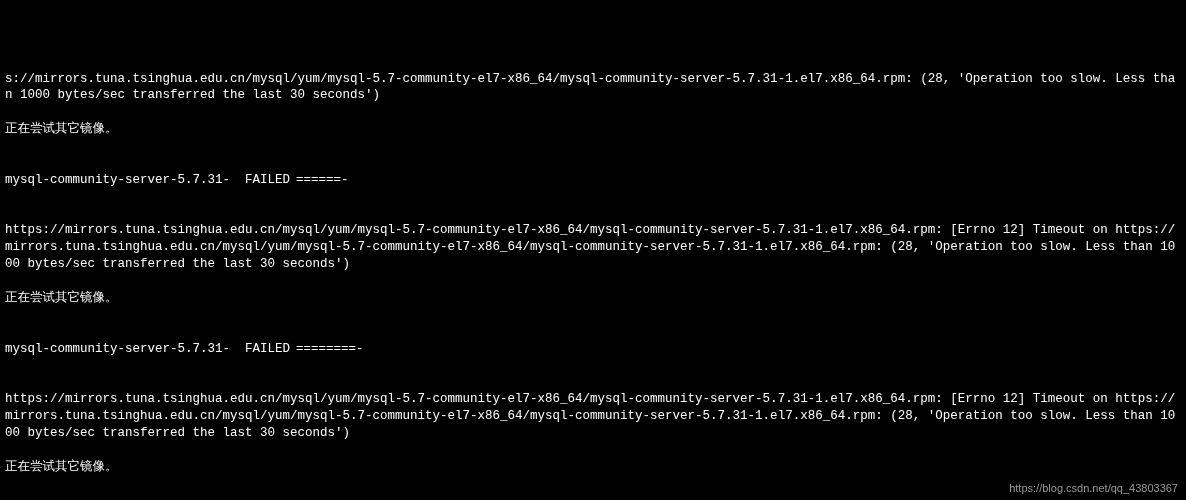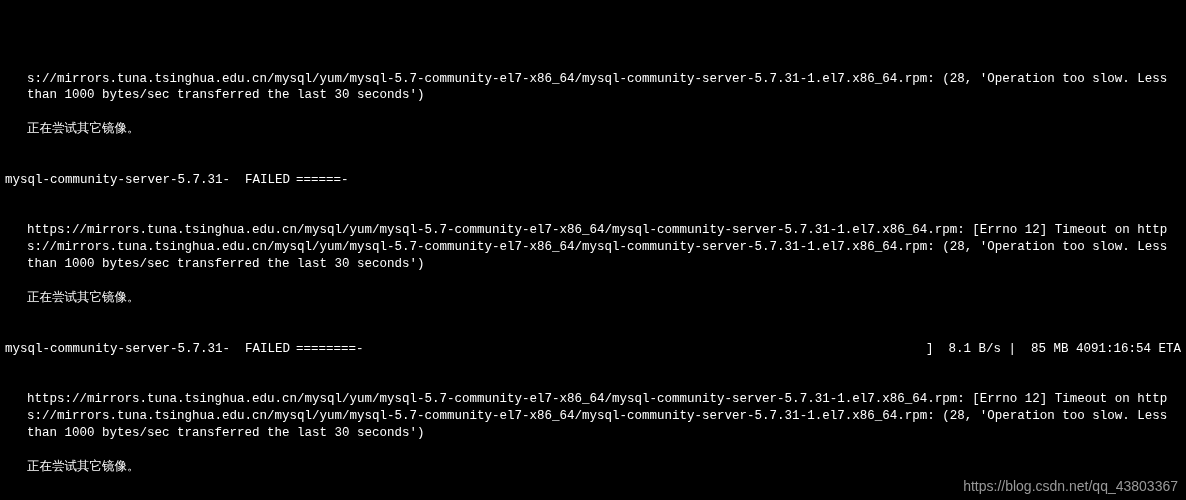--- a/index.html
+++ b/index.html
@@ -10,36 +10,36 @@
       font-size: 12.5px;
       line-height: 1.35;
       padding: 3px 5px;
       width: 1186px;
       height: 500px;
       overflow: hidden;
       white-space: pre-wrap;
       word-break: break-all;
       position: relative;
     }
-    .line { display: block; margin-left: 22px; }
+    .line { display: block; }
     .flex-line {
       display: flex;
       justify-content: space-between;
       white-space: pre;
       align-items: flex-end;
     }
     .flex-line .left { flex: 0 0 auto; }
     .flex-line .mid  { flex: 1 1 auto; text-align: left; padding: 0 6px; }
     .flex-line .right { flex: 0 0 auto; text-align: right; }
     .watermark {
       position: absolute;
       bottom: 4px;
       right: 8px;
       color: #999999;
-      font-size: 14px;
+      font-size: 11px;
       font-family: Arial, sans-serif;
     }
   </style>
 </head>
 <body>
 
 
 
 <span class="line">s://mirrors.tuna.tsinghua.edu.cn/mysql/yum/mysql-5.7-community-el7-x86_64/mysql-community-server-5.7.31-1.el7.x86_64.rpm: (28, 'Operation too slow. Less than 1000 bytes/sec transferred the last 30 seconds')</span>
 <span class="line">正在尝试其它镜像。</span>
@@ -48,21 +48,20 @@
   <span class="left">mysql-community-server-5.7.31-  FAILED</span>
   <span class="mid">======-</span>
 </div>
 
 <span class="line">https://mirrors.tuna.tsinghua.edu.cn/mysql/yum/mysql-5.7-community-el7-x86_64/mysql-community-server-5.7.31-1.el7.x86_64.rpm: [Errno 12] Timeout on https://mirrors.tuna.tsinghua.edu.cn/mysql/yum/mysql-5.7-community-el7-x86_64/mysql-community-server-5.7.31-1.el7.x86_64.rpm: (28, 'Operation too slow. Less than 1000 bytes/sec transferred the last 30 seconds')</span>
 <span class="line">正在尝试其它镜像。</span>
 
 <div class="flex-line">
   <span class="left">mysql-community-server-5.7.31-  FAILED</span>
   <span class="mid">========-</span>
-  <span class="right">]  8.1 B/s |  85 MB 4091:16:54 ETA</span>
 </div>
 
 <span class="line">https://mirrors.tuna.tsinghua.edu.cn/mysql/yum/mysql-5.7-community-el7-x86_64/mysql-community-server-5.7.31-1.el7.x86_64.rpm: [Errno 12] Timeout on https://mirrors.tuna.tsinghua.edu.cn/mysql/yum/mysql-5.7-community-el7-x86_64/mysql-community-server-5.7.31-1.el7.x86_64.rpm: (28, 'Operation too slow. Less than 1000 bytes/sec transferred the last 30 seconds')</span>
 <span class="line">正在尝试其它镜像。</span>
 
 
 
 
 
 

